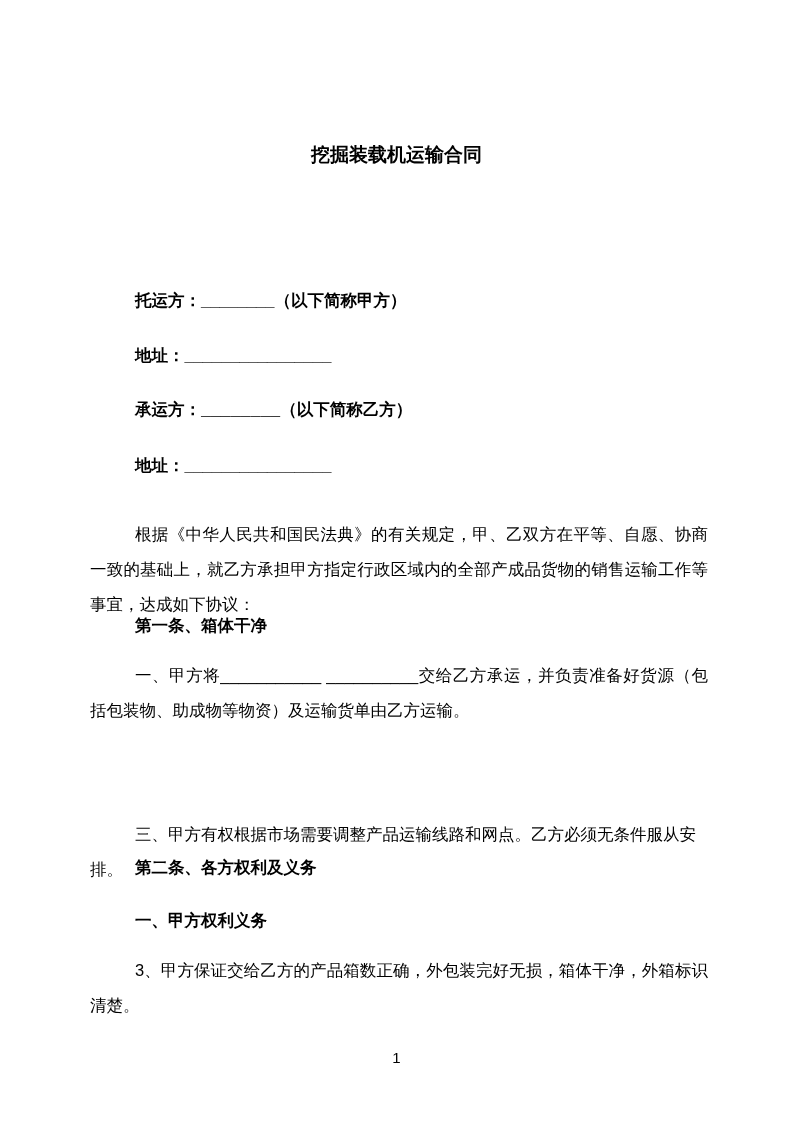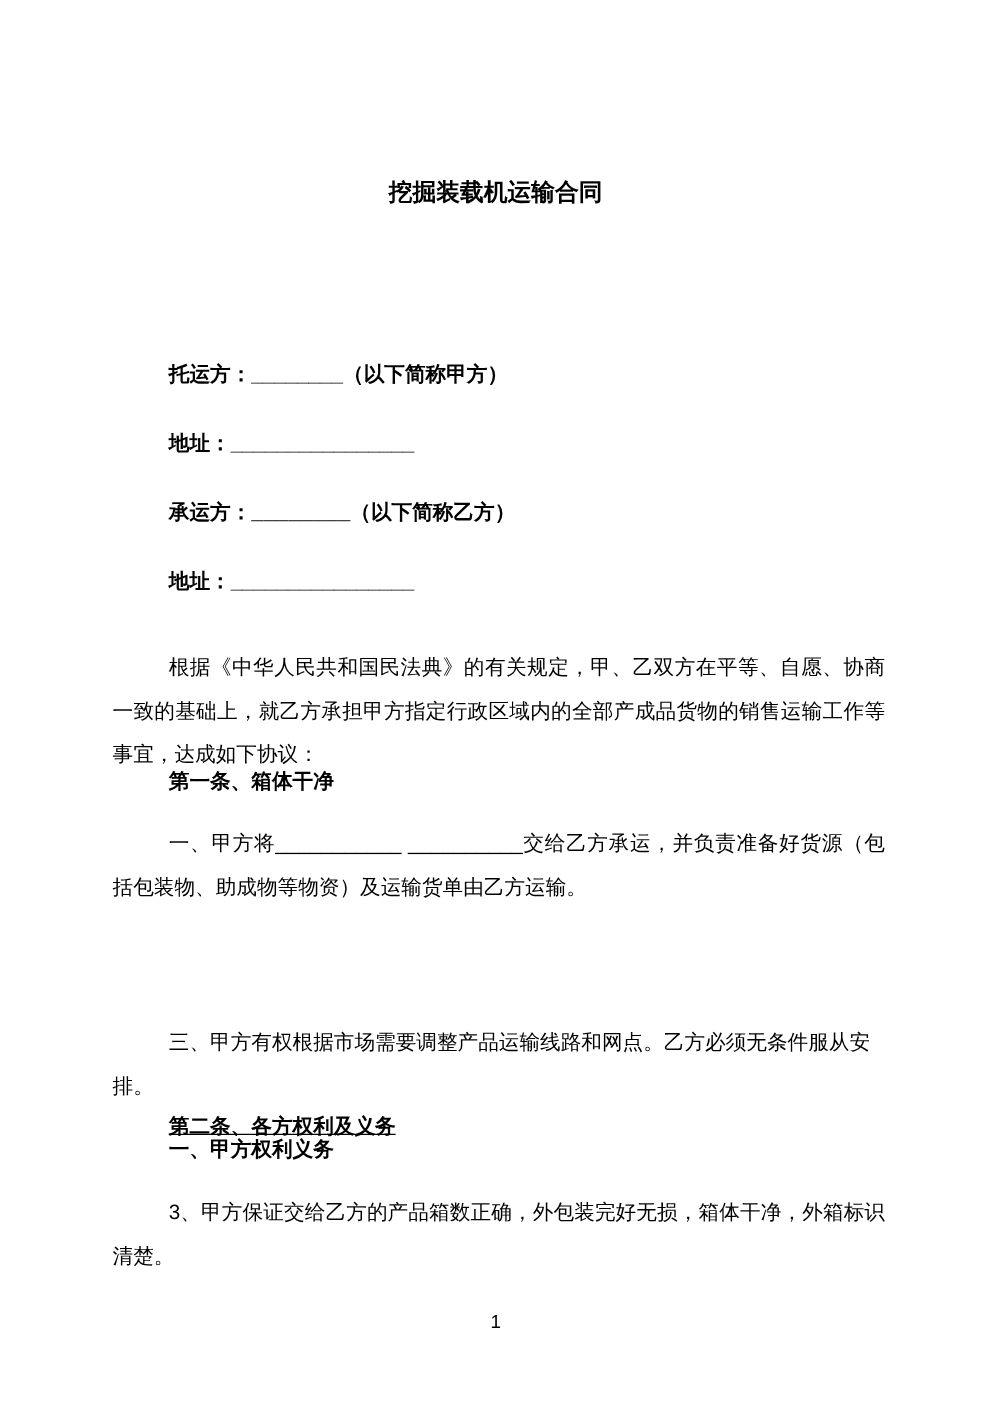--- a/index.html
+++ b/index.html
@@ -41,21 +41,21 @@
   }
   .b-party1 { top: 283px; }
   .b-party2 { top: 338px; }
   .b-party3 { top: 393px; font-family: Liberation Mono, monospace; }
   .b-party4 { top: 448px; }
   .b-preamble { top: 517px; }
   .b-s1-heading { top: 608px; }
   .b-s1-c1 { top: 658px; }
   .b-s1-c2 { top: 740px; }
   .b-s1-c3 { top: 774px; margin-top: 43px; }
-  .b-s2-heading { top: 884px; text-decoration: underline; }
+  .b-s2-heading { top: 850px; }
   .b-s2-sub { top: 903px; }
   .b-s2-c1 { top: 953px; }
   .page-number {
     position: absolute;
     left: 0;
     top: 1046px;
     width: 100%;
     margin: 0;
     text-align: center;
     font-size: 15px;

